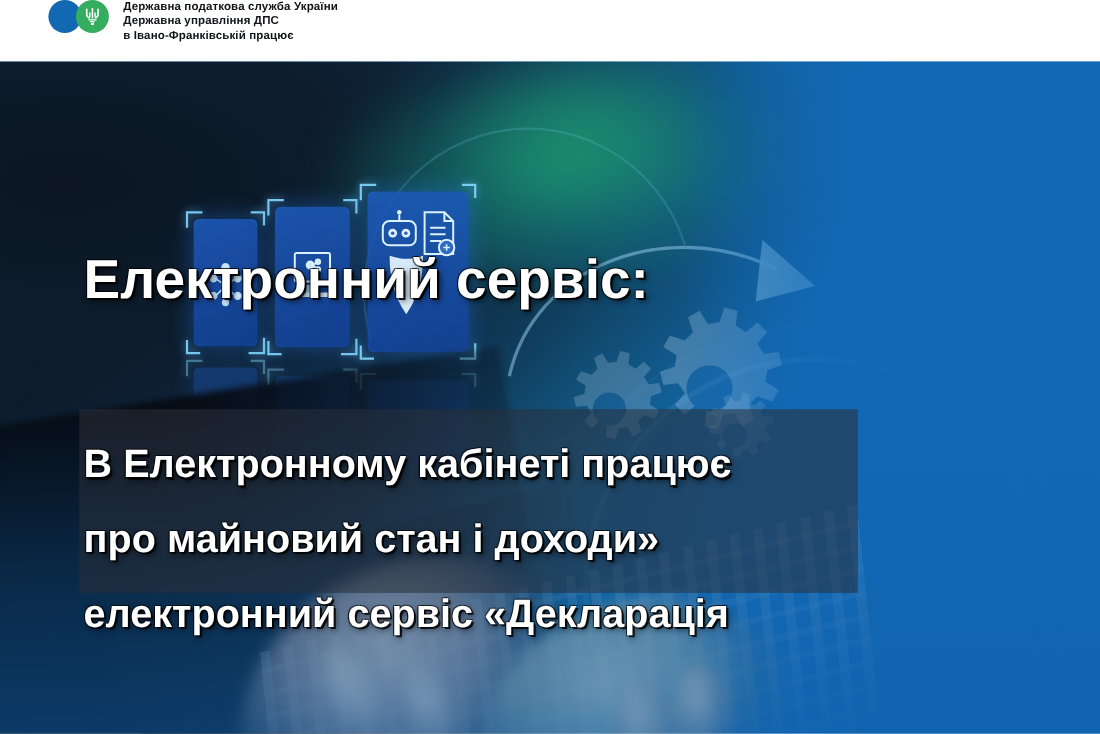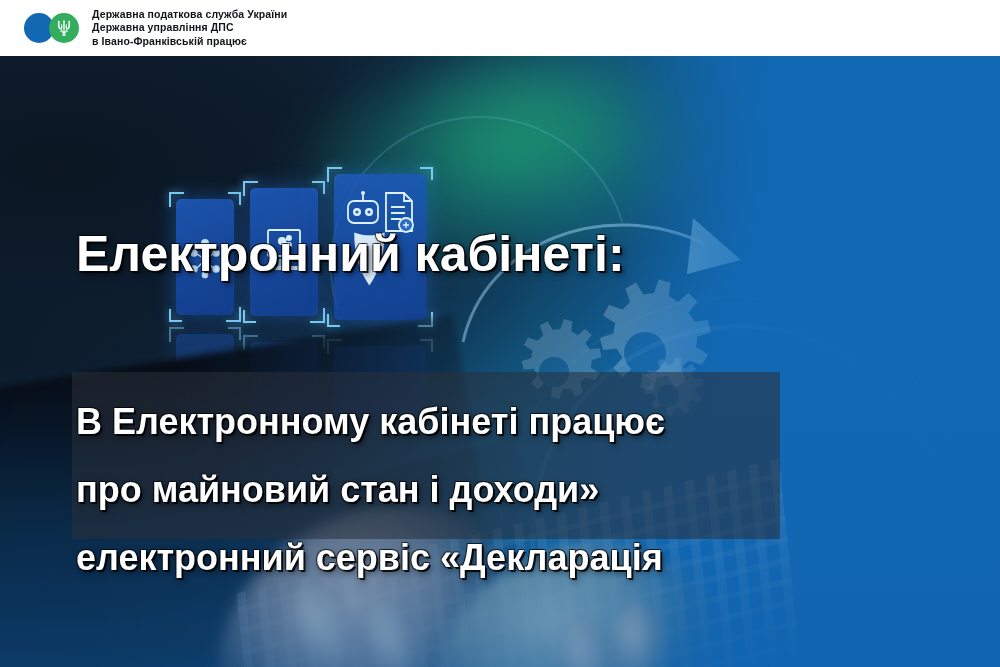--- a/index.html
+++ b/index.html
@@ -4,21 +4,21 @@
 <style>
   * { margin:0; padding:0; box-sizing:border-box; }
   html,body { width:1000px; height:667px; overflow:hidden; background:#fff; }
   body { font-family:"Liberation Sans","DejaVu Sans",sans-serif; }
 
   .page { position:relative; width:1000px; height:667px; overflow:hidden; background:#ffffff; }
 
   
   .header {
     position:absolute; left:0; top:0; width:1000px; height:56px;
-    background:#ffffff; display:flex; align-items:center; padding-left:24px;
+    background:#ffffff; display:flex; padding-left:44px;
   }
   .logo { position:relative; width:56px; height:30px; flex:none; }
   .logo .circ { position:absolute; top:0; width:30px; height:30px; border-radius:50%; }
   .logo .blue { left:0; background:#1268b3; }
   .logo .green { left:25px; background:#35ad5e; }
   .logo svg { position:absolute; left:32px; top:6px; }
 
   .org { margin-left:12px; color:#111418; font-size:10.5px; font-weight:bold; line-height:13.2px;
          letter-spacing:.1px; white-space:nowrap; }
 
@@ -310,21 +310,21 @@
     <div class="keyboard"></div>
     <div class="hand hand-left"></div>
     <div class="hand hand-right"></div>
     <div class="finger" style="left:300px;top:520px;width:70px;height:130px;transform:rotate(-28deg);"></div>
     <div class="finger" style="left:370px;top:540px;width:62px;height:120px;transform:rotate(-20deg);"></div>
     <div class="finger" style="left:560px;top:560px;width:60px;height:110px;transform:rotate(-12deg);"></div>
     <div class="finger" style="left:612px;top:548px;width:58px;height:100px;transform:rotate(-8deg);"></div>
 
     <div class="bg-bottomblue"></div>
 
-    <div class="headline">Електронний кабінеті:</div>
+    <div class="headline">Електронний сервіс:</div>
 
     <div class="body-panel"></div>
     <div class="body-text">
       <span class="ln">В Електронному кабінеті працює</span>
       <span class="ln">про майновий стан і доходи»</span>
       <span class="ln">електронний сервіс «Декларація</span>
     </div>
 
   </div>
 </div>

